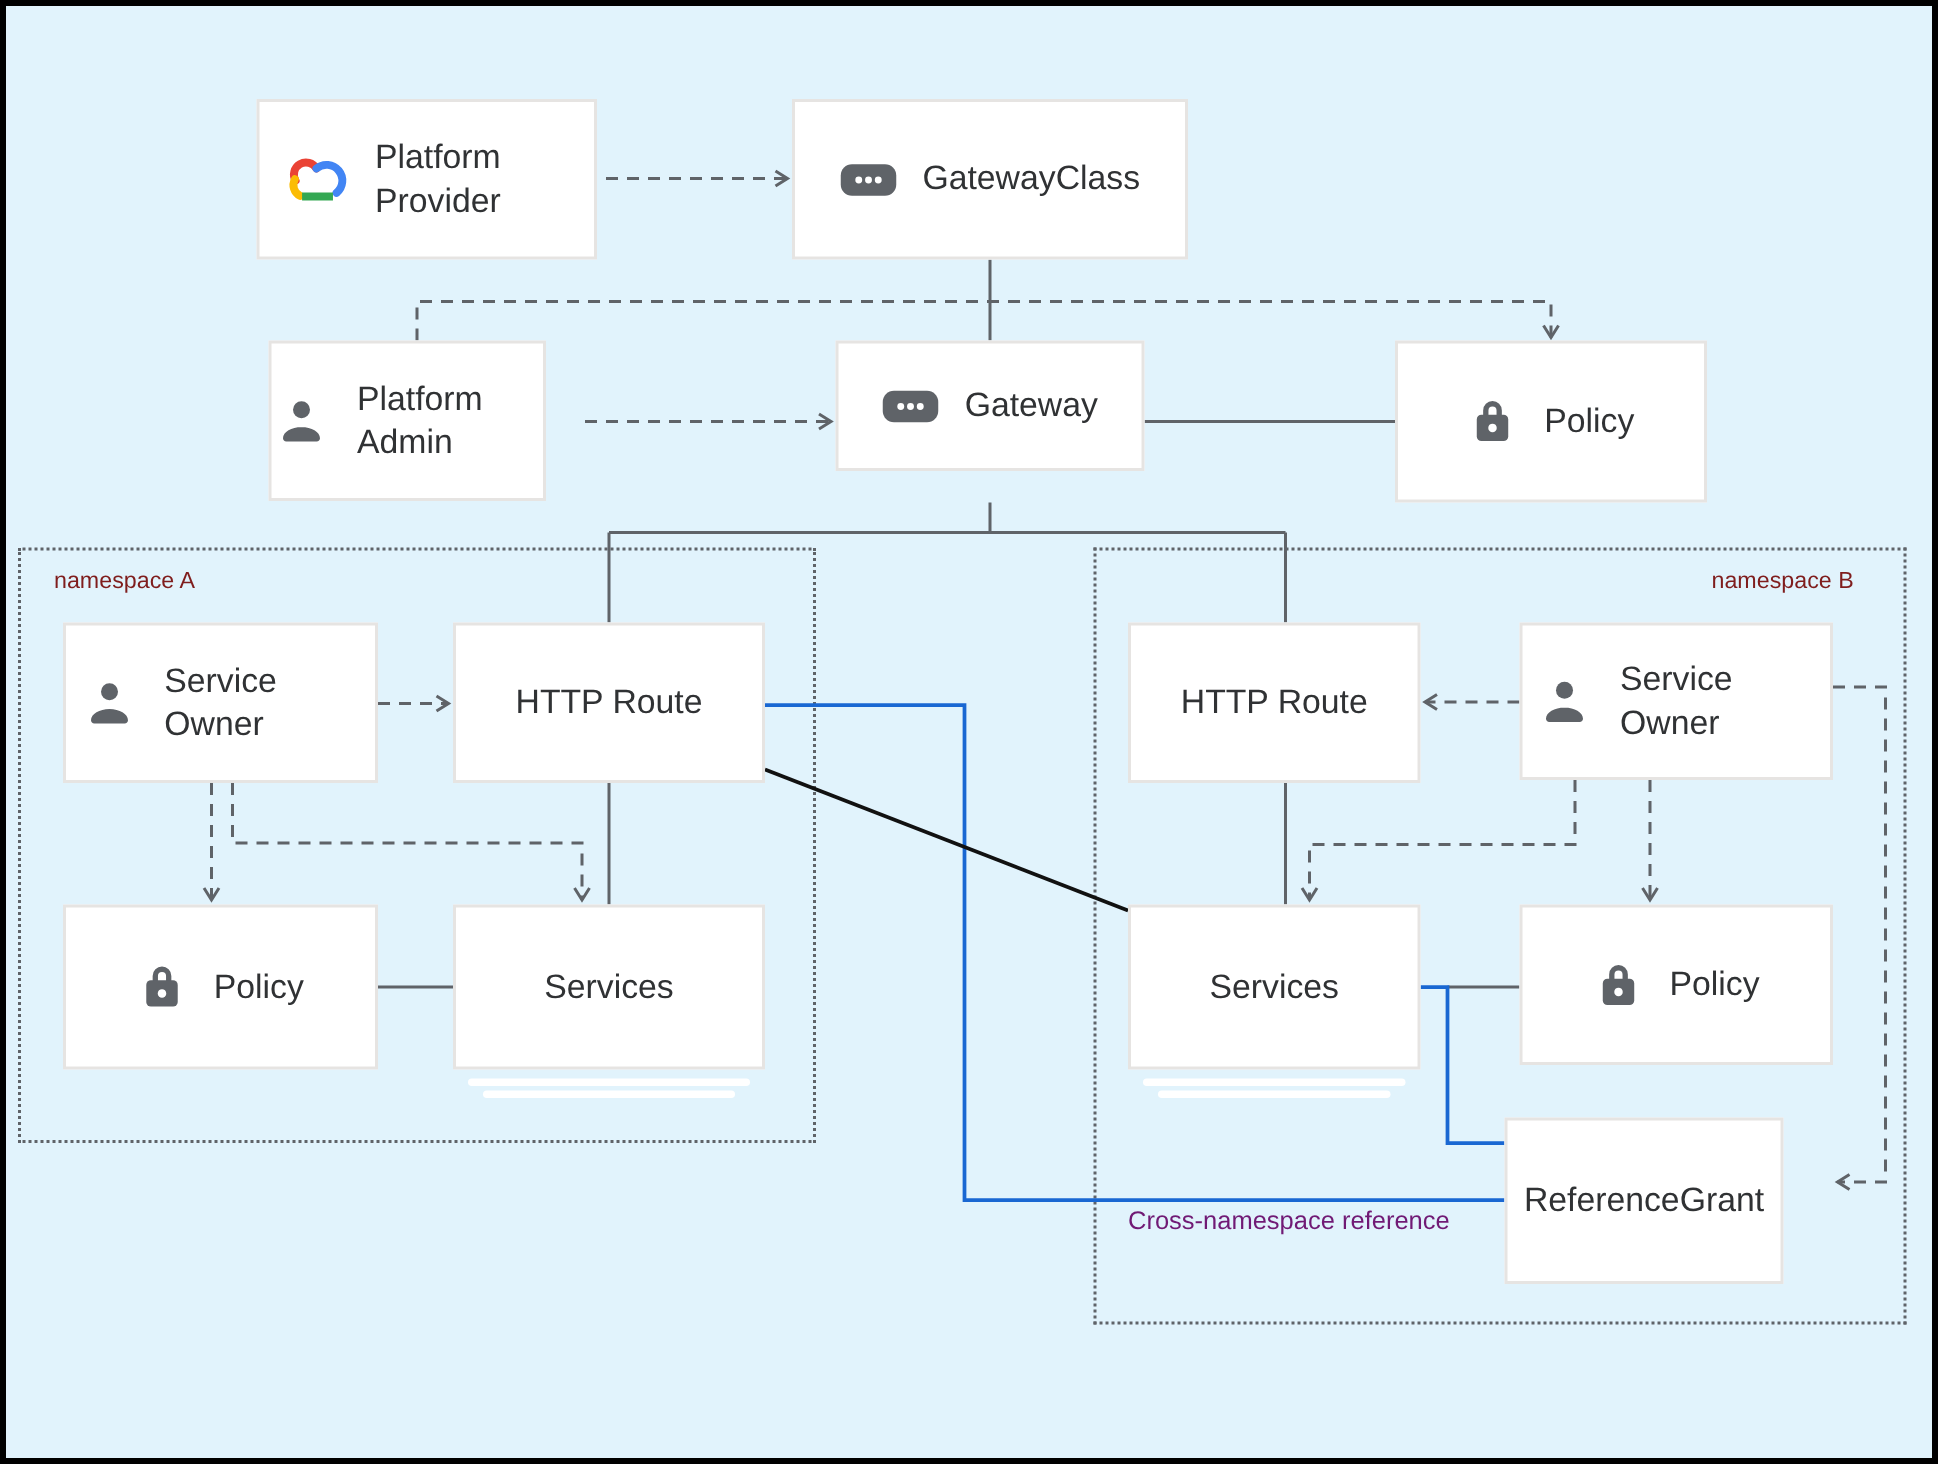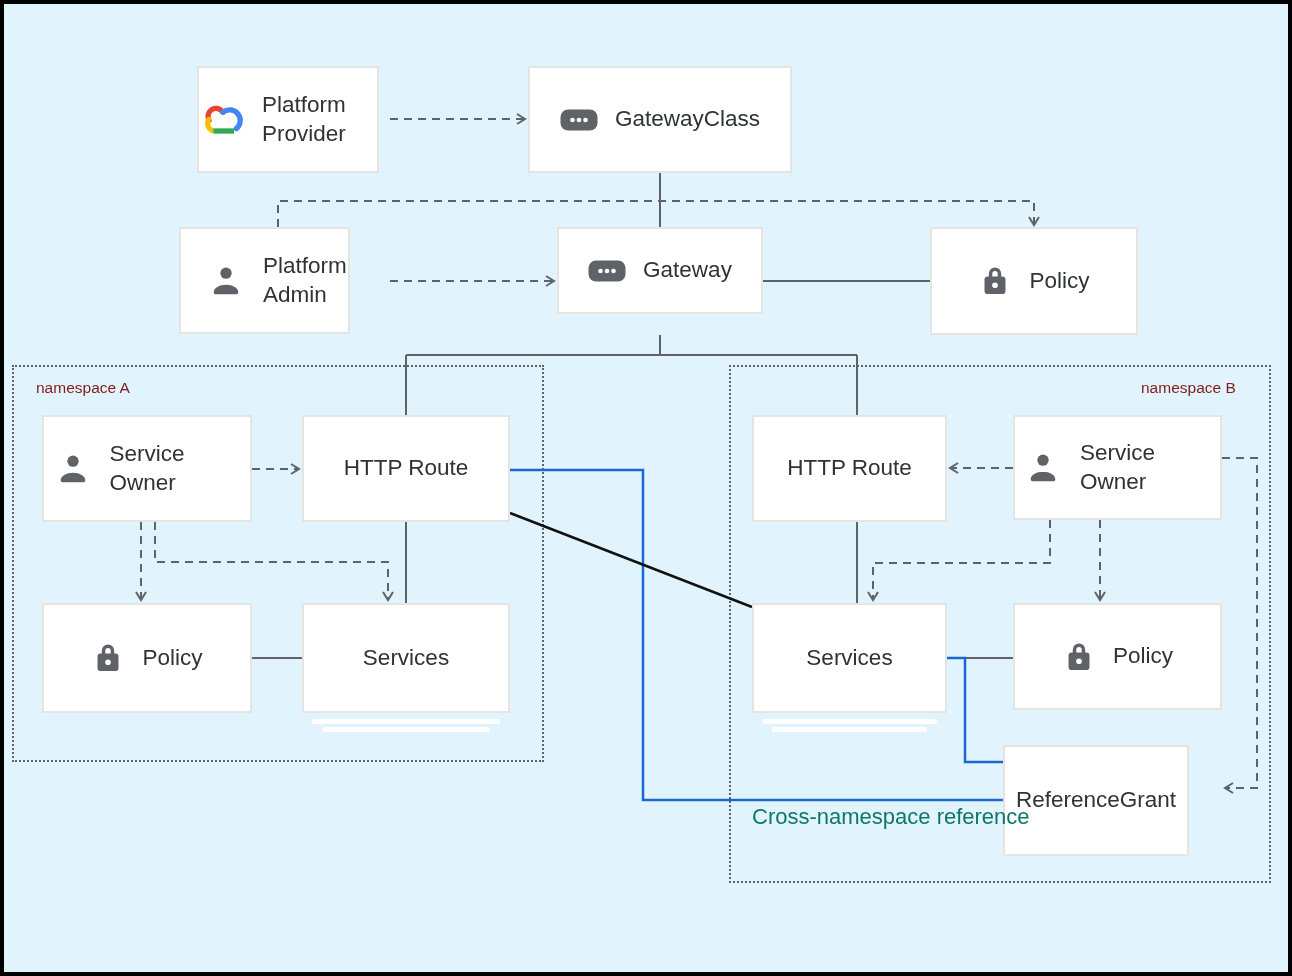--- a/index.html
+++ b/index.html
@@ -20,23 +20,23 @@
   .solid{stroke:#5f6368;stroke-width:2;fill:none;}
   .dash{stroke:#5f6368;stroke-width:2;fill:none;stroke-dasharray:8 6;}
   .blue{stroke:#1967D2;stroke-width:2.5;fill:none;}
   .black{stroke:#111;stroke-width:2.5;fill:none;}
 
   
   .node{position:absolute;display:flex;align-items:center;justify-content:center;gap:17px;
         background:#fff;border:2px solid #e6e4e2;color:#303234;font-size:22.5px;line-height:1.28;
         z-index:3;box-sizing:border-box;text-align:left;}
   .node .label{display:block;}
-  .n-pp{left:197px;top:66px;width:182px;height:107px;}
+  .n-pp{left:171px;top:66px;width:227px;height:107px;}
   .n-gc{left:528px;top:66px;width:264px;height:107px;}
-  .n-pa{left:179px;top:227px;width:171px;height:107px;padding-left:25px;}
+  .n-pa{left:179px;top:227px;width:185px;height:107px;}
   .n-gw{left:557px;top:227px;width:206px;height:87px;}
   .n-pt{left:930px;top:227px;width:208px;height:108px;}
   .n-soa{left:42px;top:415px;width:210px;height:107px;}
   .n-hra{left:302px;top:415px;width:208px;height:107px;}
   .n-poa{left:42px;top:603px;width:210px;height:110px;}
   .n-sva{left:302px;top:603px;width:208px;height:110px;}
   .n-hrb{left:752px;top:415px;width:195px;height:107px;}
   .n-sob{left:1013px;top:415px;width:209px;height:105px;}
   .n-svb{left:752px;top:603px;width:195px;height:110px;}
   .n-pob{left:1013px;top:603px;width:209px;height:107px;}
@@ -44,21 +44,21 @@
   .label-wrap{max-width:132px;}
 
   
   .sheet{position:absolute;height:5px;background:#fff;border-radius:3px;z-index:3;}
   .sheet-a1{left:312px;top:719px;width:188px;}
   .sheet-a2{left:322px;top:727px;width:168px;}
   .sheet-b1{left:762px;top:719px;width:175px;}
   .sheet-b2{left:772px;top:727px;width:155px;}
 
   .icon{display:inline-flex;flex:0 0 auto;}
-  .cross-label{position:absolute;left:752px;top:804px;font-size:22px;color:#0f766e;z-index:4;white-space:nowrap;}
+  .cross-label{position:absolute;left:752px;top:804px;font-size:17px;color:#701a75;z-index:4;white-space:nowrap;}
 </style>
 </head>
 <body>
 
 <div class="canvas">
 
   <div class="ns ns-a"></div>
   <div class="ns ns-b"></div>
   <span class="ns-label ns-label-a">namespace A</span>
   <span class="ns-label ns-label-b">namespace B</span>

